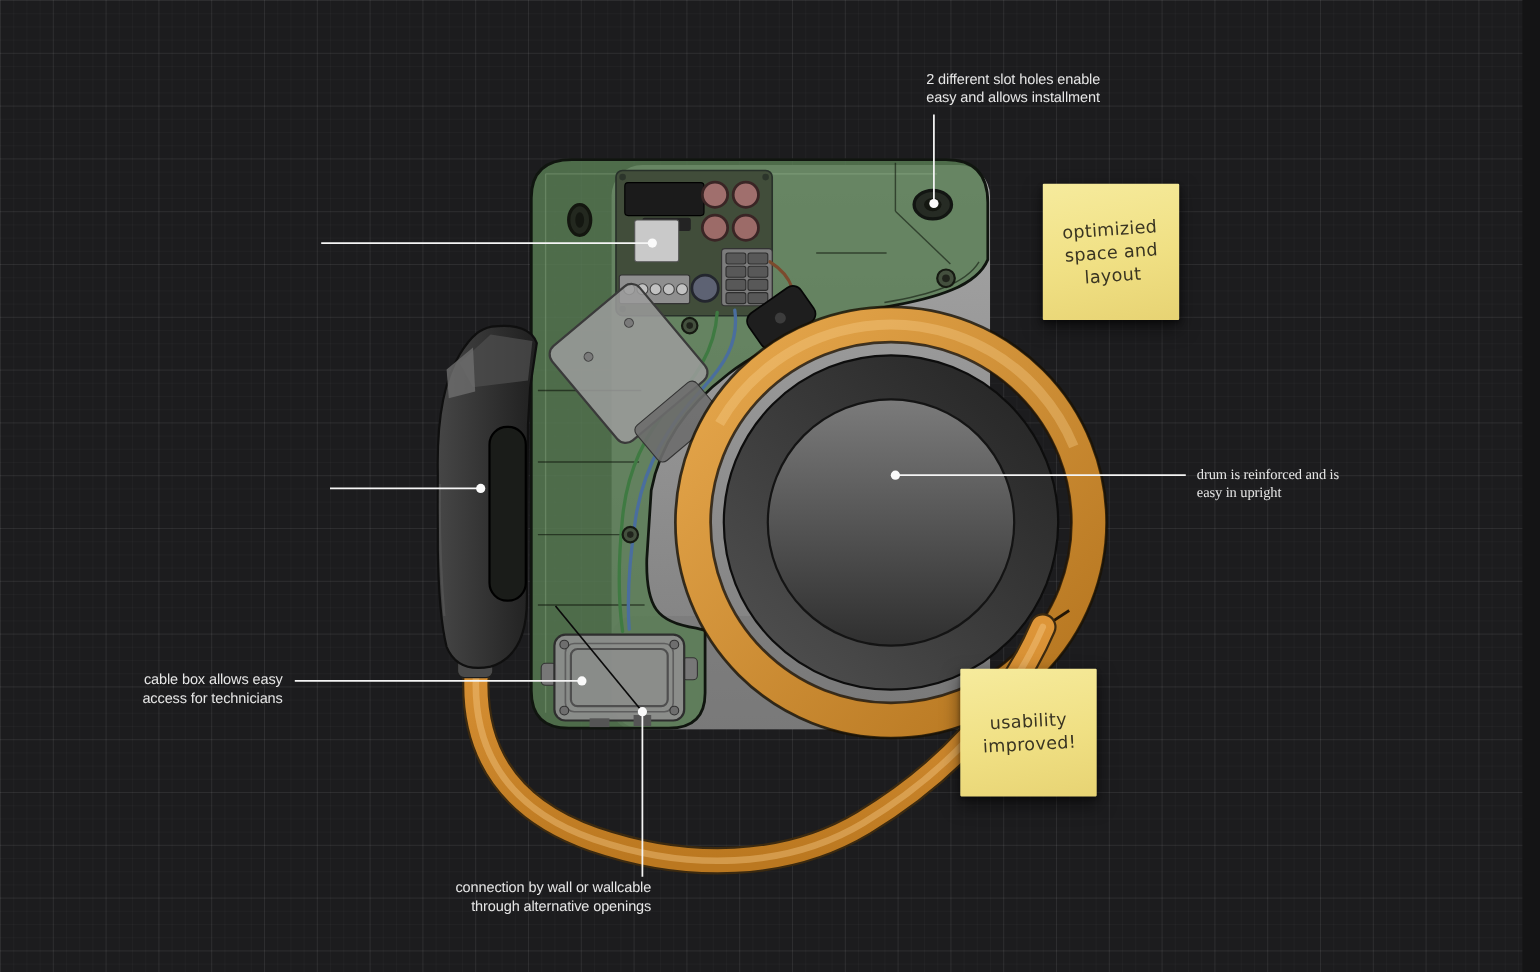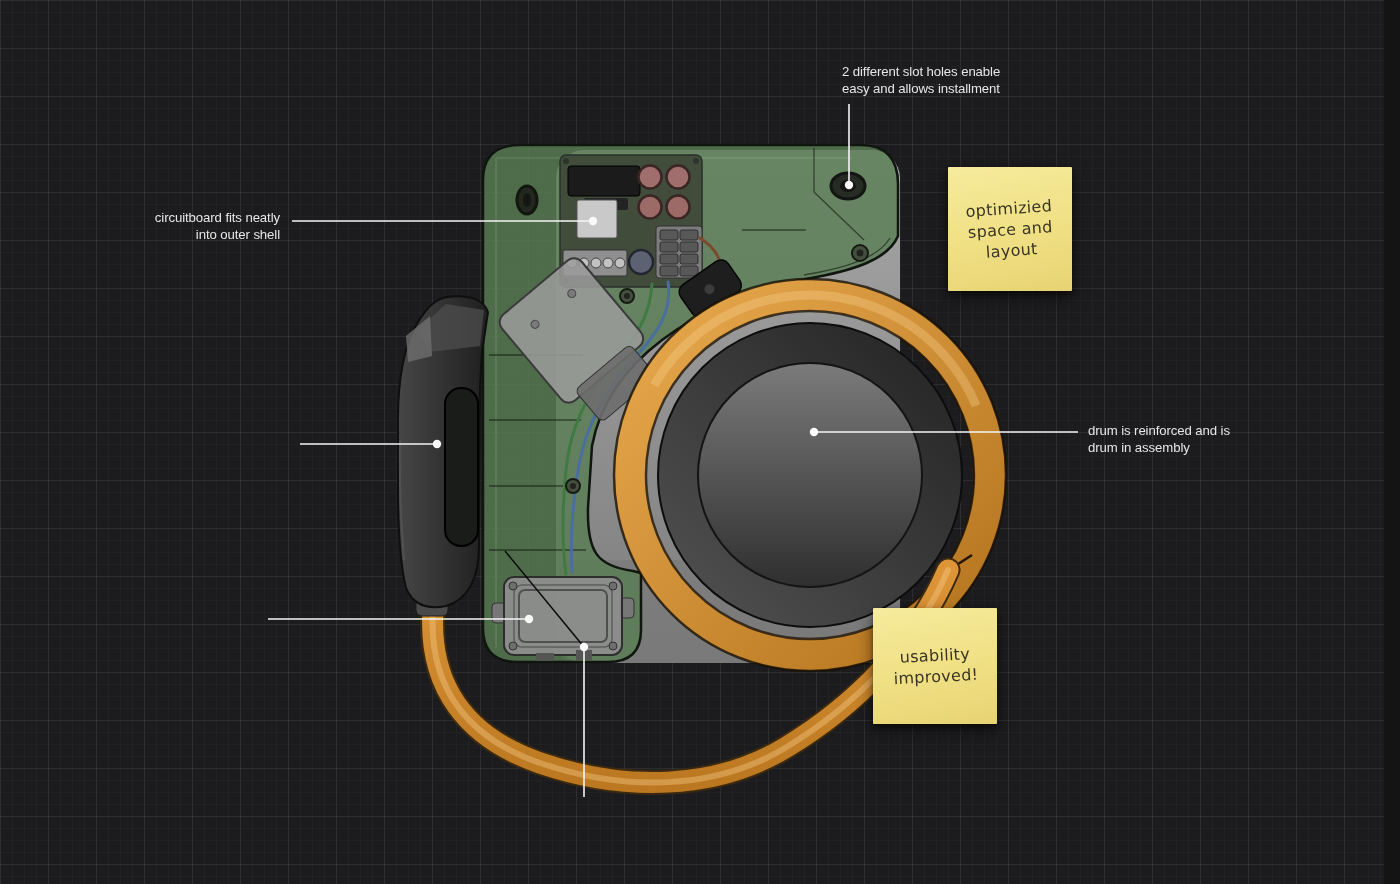--- a/index.html
+++ b/index.html
@@ -229,31 +229,35 @@
       <circle cx="584" cy="647" r="4.2"></circle>
         <circle cx="814" cy="432" r="4.2"></circle>
     </g>
   </svg>
 
   <div class="label l" style="left:842px;top:64px;">
     <span>2 different slot holes enable</span>
     <span>easy and allows installment</span>
   </div>
 
-  <div class="label r" style="left:100px;top:210px;width:180px;">
-    <span>circuitboard fits neatly</span>
-    <span>into outer shell</span>
-  </div>
-
-
-
-
-  <div class="label l" style="left:1088px;top:423px;">
+
+
+  <div class="label r" style="left:77px;top:610px;width:180px;">
+    <span>cable box allows easy</span>
+    <span>access for technicians</span>
+  </div>
+
+  <div class="label r" style="left:392px;top:799px;width:200px;">
+    <span>connection by wall or wallcable</span>
+    <span>through alternative openings</span>
+  </div>
+
+  <div class="label l" style="left:1088px;top:423px;font-family:Liberation Serif, serif;">
     <span>drum is reinforced and is</span>
-    <span>drum in assembly</span>
+    <span>easy in upright</span>
   </div>
 
   <div class="note" style="left:948px;top:167px;width:124px;height:124px;">
     <div class="note-text">
       <span>optimizied</span>
       <span>space and</span>
       <span>layout</span>
     </div>
   </div>
 

